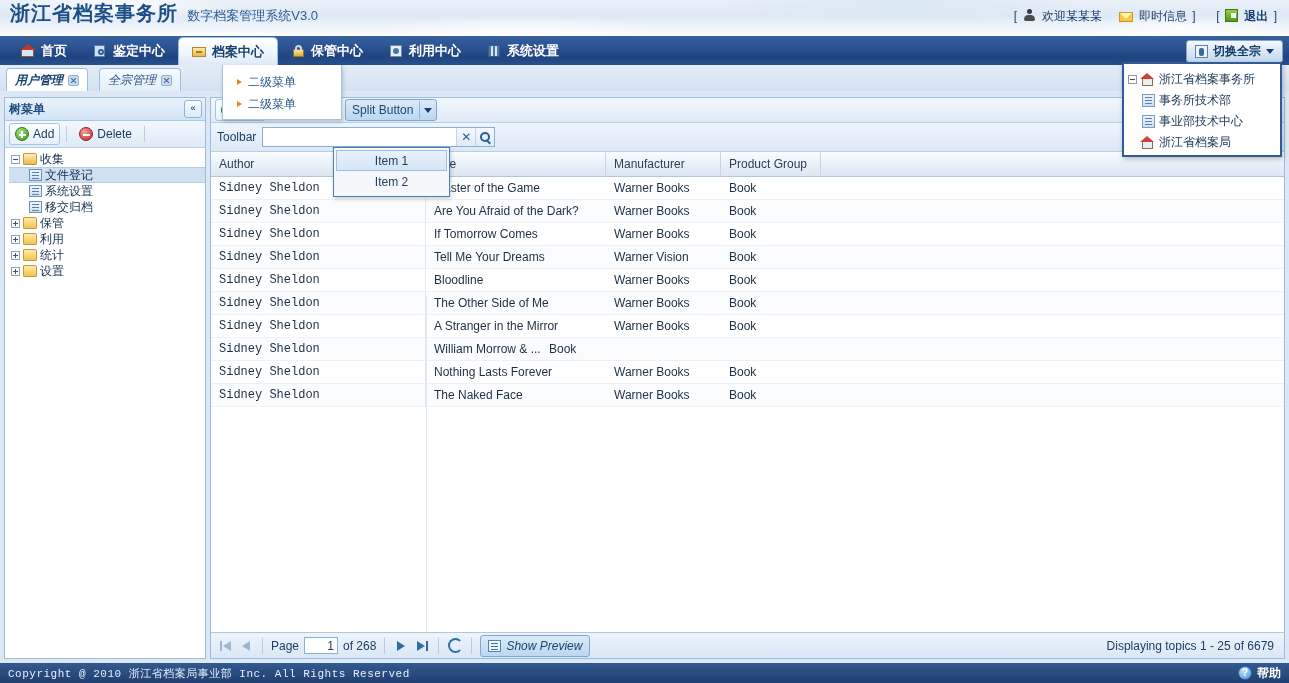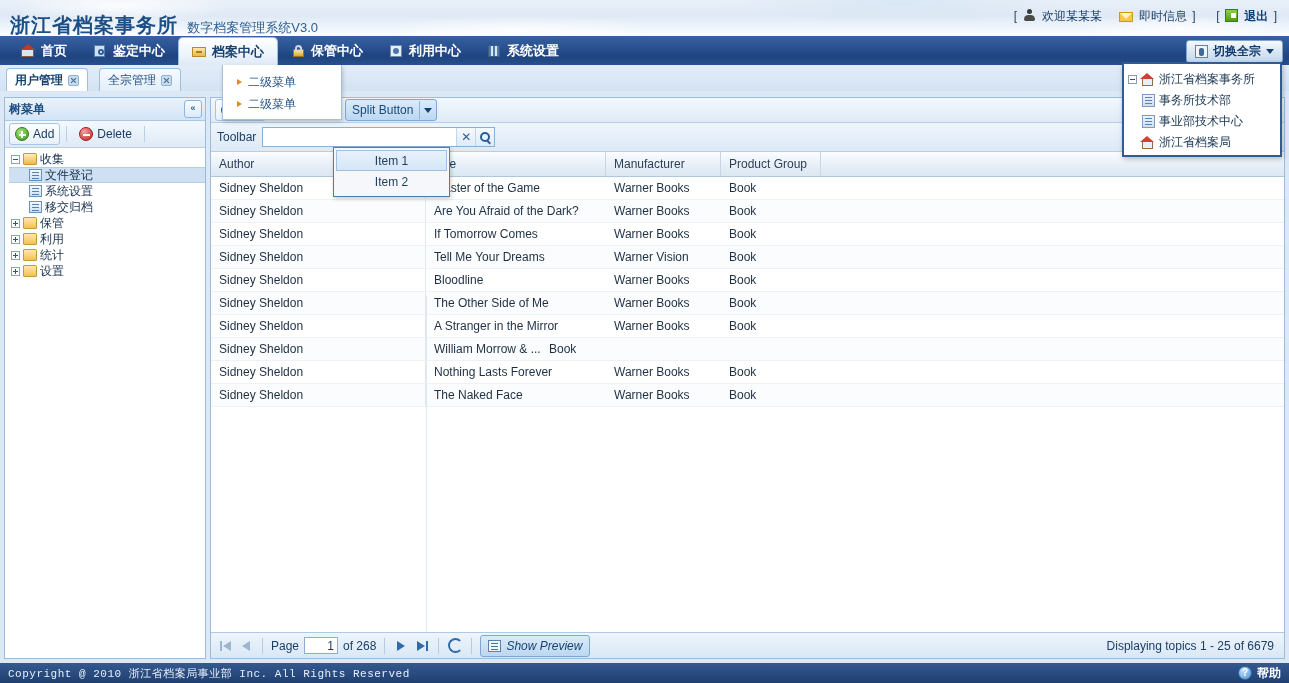--- a/index.html
+++ b/index.html
@@ -18,21 +18,21 @@
     overflow:hidden;
   }
   .header:before{
     content:"";position:absolute;left:0;top:0;width:1289px;height:36px;
     background:
       radial-gradient(ellipse 160px 24px at 120px 6px, rgba(255,255,255,.85), rgba(255,255,255,0) 70%),
       radial-gradient(ellipse 200px 20px at 520px 30px, rgba(255,255,255,.7), rgba(255,255,255,0) 70%),
       radial-gradient(ellipse 260px 26px at 900px 4px, rgba(214,229,244,.8), rgba(255,255,255,0) 70%),
       radial-gradient(ellipse 150px 18px at 1180px 28px, rgba(255,255,255,.75), rgba(255,255,255,0) 70%);
   }
-  .brand{position:absolute;left:10px;top:12px;z-index:2;white-space:nowrap;}
+  .brand{position:absolute;left:10px;top:0;z-index:2;white-space:nowrap;}
   .brand-main{
     font-size:20px;font-weight:bold;color:#1b4f86;letter-spacing:1px;
     font-family:"DejaVu Sans","Liberation Sans",sans-serif;
   }
   .brand-sub{font-size:13px;color:#2c5f94;margin-left:6px;}
 
   .userbar{position:absolute;right:10px;top:8px;z-index:2;white-space:nowrap;font-size:12px;color:#24466b;}
   .userbar .bk{color:#24466b;margin:0 2px;}
   .userbar .uname{font-weight:normal;color:#123c6b;}
   .userbar a{color:#123c6b;text-decoration:none;font-weight:bold;}
@@ -142,21 +142,21 @@
   .tabstrip{
     position:absolute;left:0;top:65px;width:1289px;height:26px;
     background:linear-gradient(180deg,#e3edf8,#d3e2f2);
     border-bottom:1px solid #a6c3e0;
   }
   .tab{
     position:absolute;top:3px;height:23px;box-sizing:border-box;
     display:flex;align-items:center;gap:5px;padding:0 8px;
     border:1px solid #9dbfdf;border-bottom:none;border-radius:4px 4px 0 0;
     background:linear-gradient(180deg,#f6fafe,#e3eef9);
-    font-size:12px;color:#245184;cursor:pointer;white-space:nowrap;
+    font-size:12px;color:#245184;cursor:pointer;white-space:nowrap;font-style:italic;
   }
   .tab.active{background:#ffffff;font-weight:bold;color:#16416f;}
   .tab-close{
     width:11px;height:11px;background:#c9dcee;border:1px solid #8fb2d4;
     border-radius:2px;position:relative;box-sizing:border-box;
   }
   .tab-close:before,.tab-close:after{
     content:"";position:absolute;left:1px;top:4px;width:7px;height:1px;background:#44678c;
   }
   .tab-close:before{transform:rotate(45deg);}
@@ -263,21 +263,21 @@
     display:flex;align-items:center;padding:0 8px;font-size:12px;color:#2b3f56;
     border-right:1px solid #c7d6e5;box-sizing:border-box;cursor:pointer;
   }
   .gridbody{position:relative;}
   .grow{display:flex;align-items:stretch;height:22px;border-bottom:1px solid #eef2f6;}
   .grow:nth-child(even){background:#fafcfe;}
   .gcell{
     display:flex;align-items:center;padding:0 8px;font-size:12px;color:#1d2f42;
     box-sizing:border-box;overflow:hidden;white-space:nowrap;
   }
-  .gcell.b1{border-right:1px solid #dfe8f1;}
+  .gcell.b1{border-right:1px solid #dfe8f1;font-family:Liberation Mono, monospace;}
 
   
   .sb-menu{
     position:absolute;left:333px;top:147px;width:117px;height:50px;
     background:#f5f7fa;border:1px solid #4a7fb5;z-index:50;box-shadow:1px 2px 4px rgba(0,0,0,.2);
     box-sizing:border-box;padding:2px;
   }
   .sb-item{height:21px;display:flex;align-items:center;justify-content:center;font-size:12px;color:#1e3c5c;cursor:pointer;}
   .sb-item.hov{background:linear-gradient(180deg,#e8f1fb,#d5e6f7);border:1px solid #9cc0e4;box-sizing:border-box;}
 

